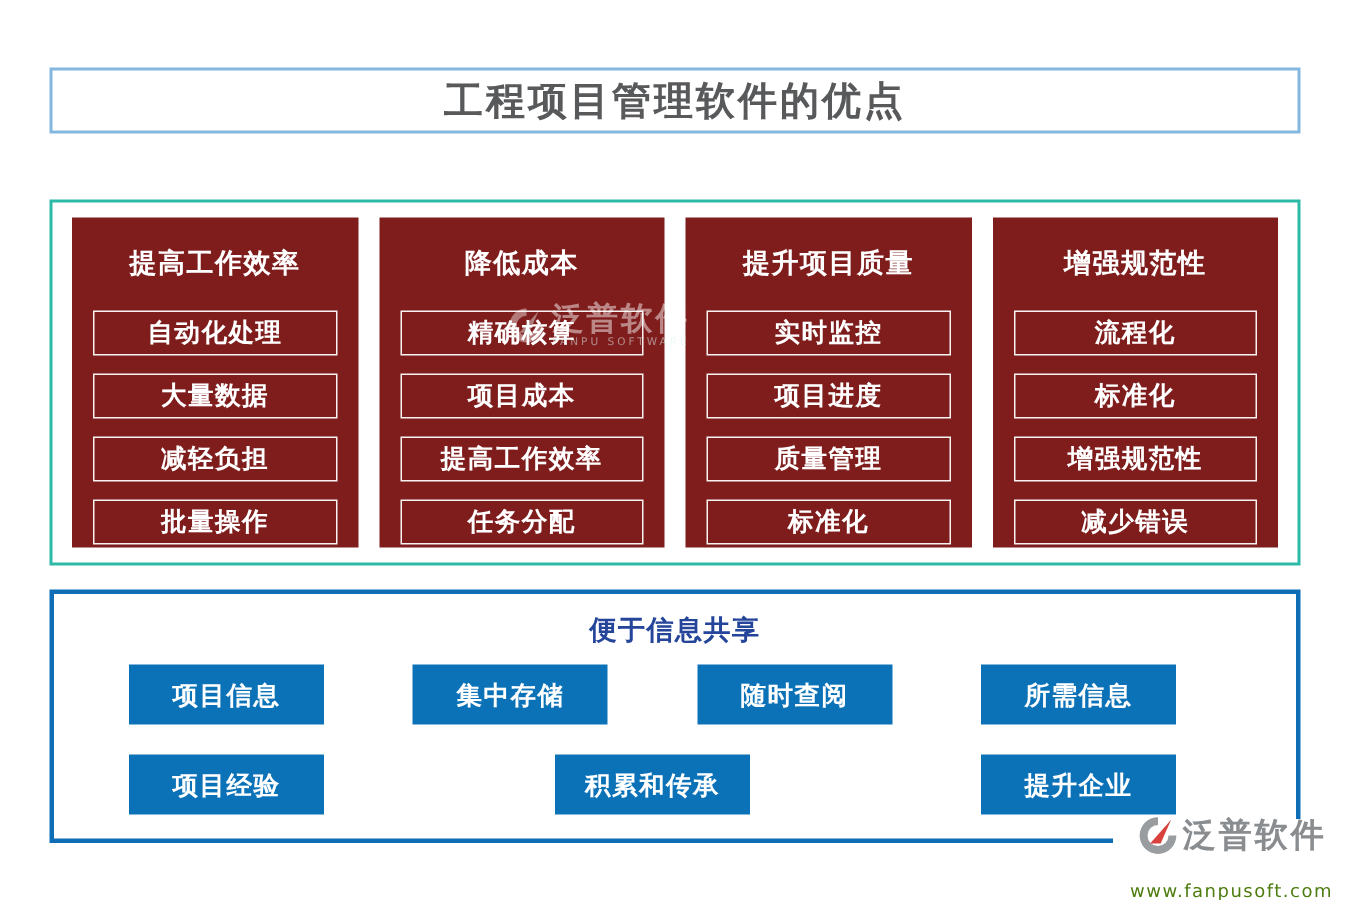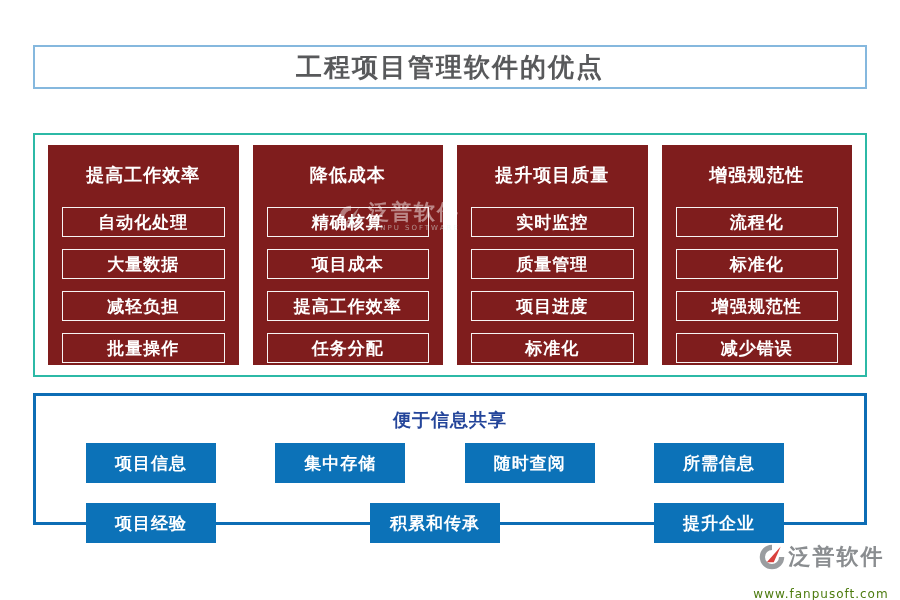--- a/index.html
+++ b/index.html
@@ -21,21 +21,21 @@
 
   
   .watermark { position:absolute; left:338px; top:202px; display:flex; align-items:center; gap:4px;
                opacity:.55; pointer-events:none; z-index:5; }
   .wm-icon { width:26px; height:26px; }
   .wm-texts { display:flex; flex-direction:column; line-height:1; }
   .wm-name { font-size:21px; font-weight:bold; color:rgba(255,255,255,.85); letter-spacing:2px; }
   .wm-sub { font-size:7px; color:rgba(225,245,240,.9); letter-spacing:2px; margin-top:2px; }
 
   
-  .bottom { position:absolute; left:33px; top:393px; width:834px; height:132px;
+  .bottom { position:absolute; left:33px; top:393px; width:834px; height:169px;
             border:3px solid #0d6db5; background:#fff; }
   .share-header { text-align:center; color:#24459a; font-weight:bold; font-size:18px; margin-top:12px; letter-spacing:1px; }
   .btn-row { display:flex; justify-content:space-between; padding:0 80px 0 50px; }
   .btn-row.r1 { margin-top:11px;gap:32px; }
   .btn-row.r2 { margin-top:20px; }
   .btn { width:130px; height:40px; background:#0c72b8; color:#ffffff; font-weight:bold; font-size:17px;
          display:flex; align-items:center; justify-content:center; letter-spacing:1px; }
 
   
   .logo { position:absolute; left:742px; top:546px; width:158px; height:50px; background:#ffffff;
@@ -66,22 +66,22 @@
     <div class="col-header">降低成本</div>
     <div class="col-item">精确核算</div>
     <div class="col-item">项目成本</div>
     <div class="col-item">提高工作效率</div>
     <div class="col-item">任务分配</div>
   </div>
 
   <div class="col">
     <div class="col-header">提升项目质量</div>
     <div class="col-item">实时监控</div>
+    <div class="col-item">项目进度</div>
     <div class="col-item">质量管理</div>
-    <div class="col-item">项目进度</div>
     <div class="col-item">标准化</div>
   </div>
 
   <div class="col">
     <div class="col-header">增强规范性</div>
     <div class="col-item">流程化</div>
     <div class="col-item">标准化</div>
     <div class="col-item">增强规范性</div>
     <div class="col-item">减少错误</div>
   </div>

